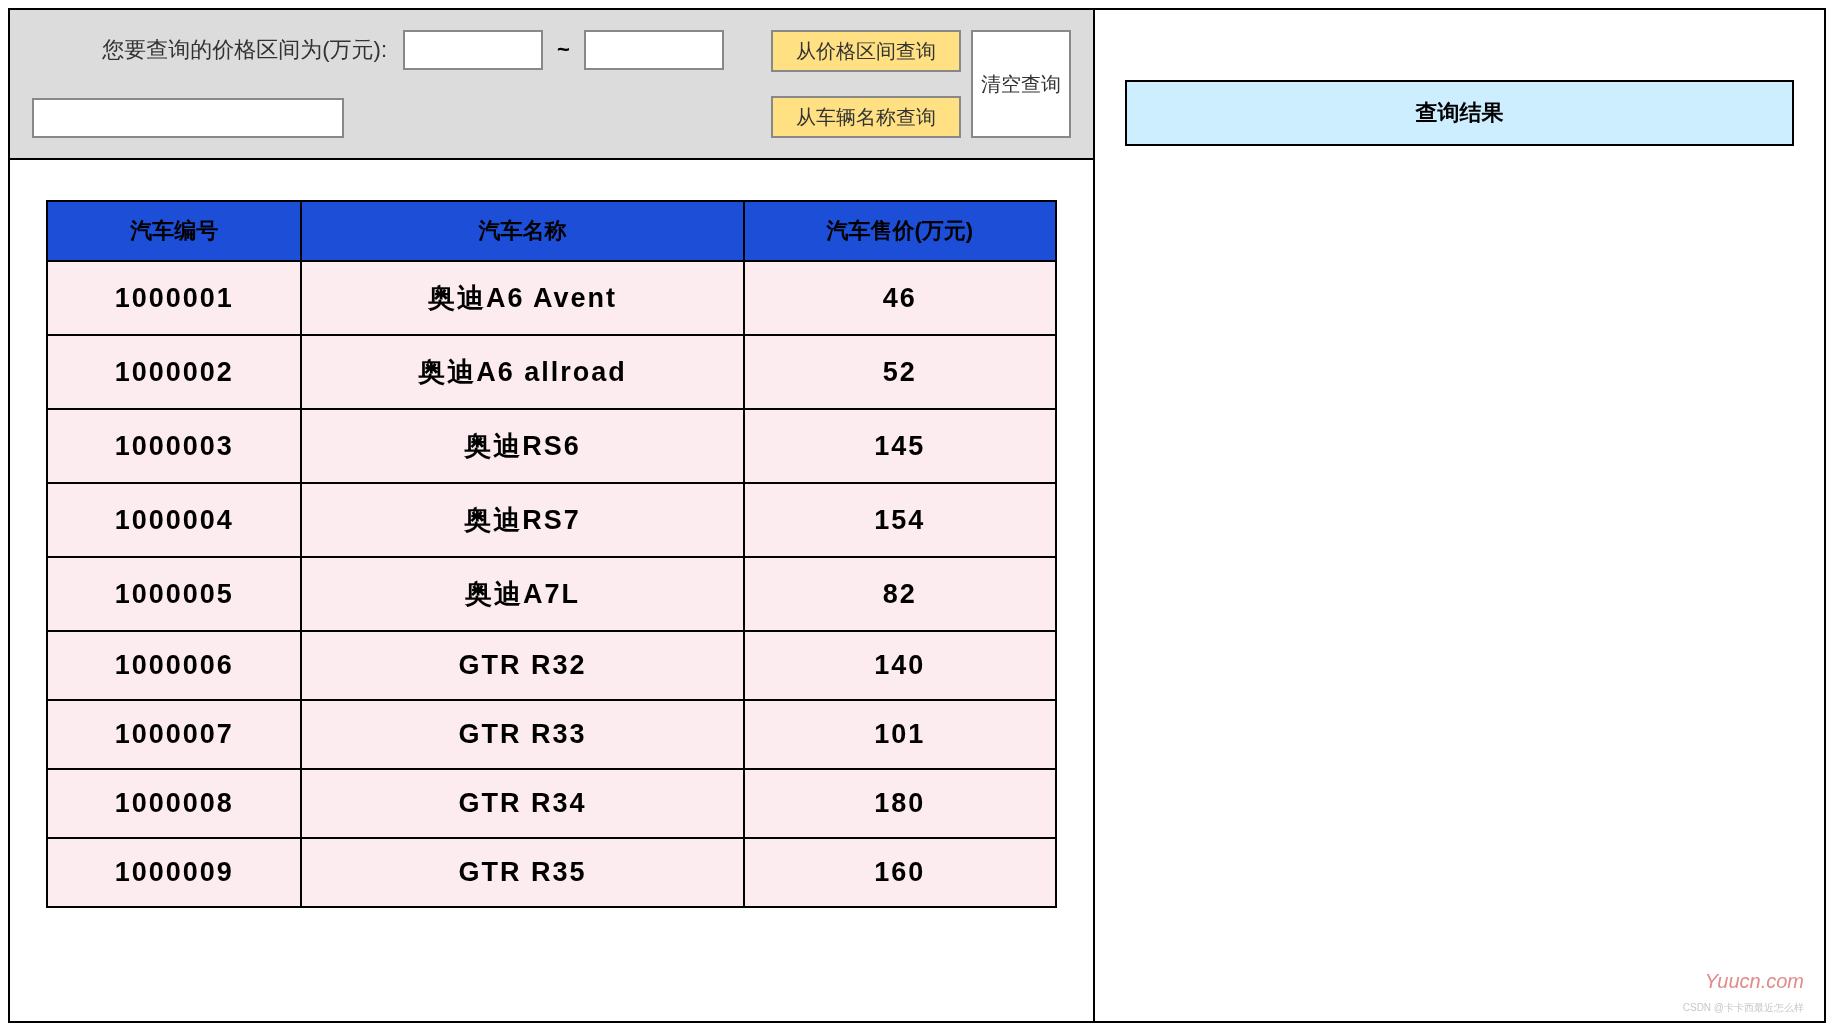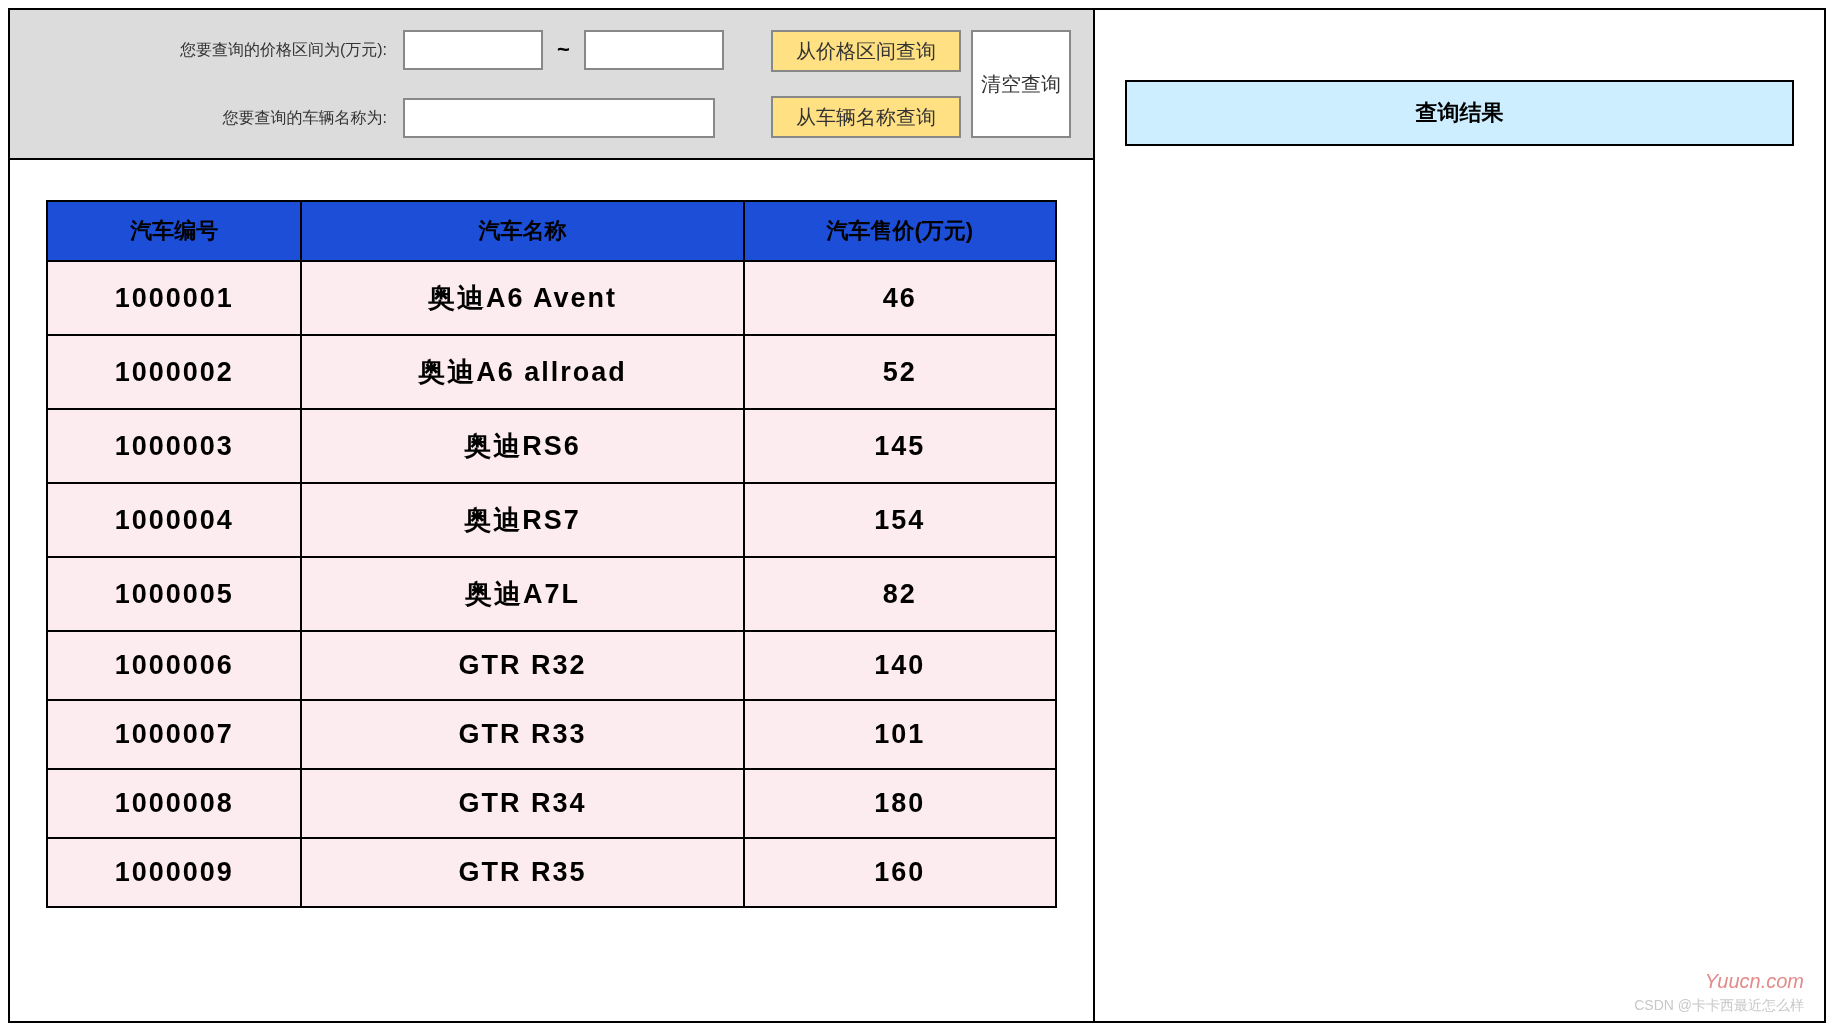--- a/index.html
+++ b/index.html
@@ -43,21 +43,21 @@
       flex-direction: column;
       gap: 28px;
       justify-content: center;
     }
     .field-row {
       display: flex;
       align-items: center;
       gap: 16px;
     }
     .field-label {
-      font-size: 16px;
+      font-size: 22px;
       color: #333;
       white-space: nowrap;
       text-align: right;
       width: 355px;
     }
     .price-inputs {
       display: flex;
       align-items: center;
       gap: 14px;
     }
@@ -145,21 +145,21 @@
       right: 20px;
       color: #e38a8a;
       font-size: 20px;
       font-style: italic;
     }
     .watermark2 {
       position: absolute;
       bottom: 6px;
       right: 20px;
       color: #c8c8c8;
-      font-size: 14px;
+      font-size: 10px;
     }
   </style>
 </head>
 <body>
 
 <div class="outer-frame">
   <div class="left-panel">
 
     <div class="search-header">
       <div class="search-fields">
@@ -167,21 +167,20 @@
         <div class="field-row">
           <div class="field-label">您要查询的价格区间为(万元):</div>
           <div class="price-inputs">
             <input class="text-input price-input" value="" style="">
             <span class="tilde">~</span>
             <input class="text-input price-input" value="" style="">
           </div>
         </div>
 
         <div class="field-row">
-          <div class="field-label">您要查询的车辆名称为:</div>
           <input class="text-input name-input" value="" style="">
         </div>
 
       </div>
 
       <div class="search-buttons">
         <button class="yellow-btn">从价格区间查询</button>
         <button class="yellow-btn">从车辆名称查询</button>
       </div>
 

